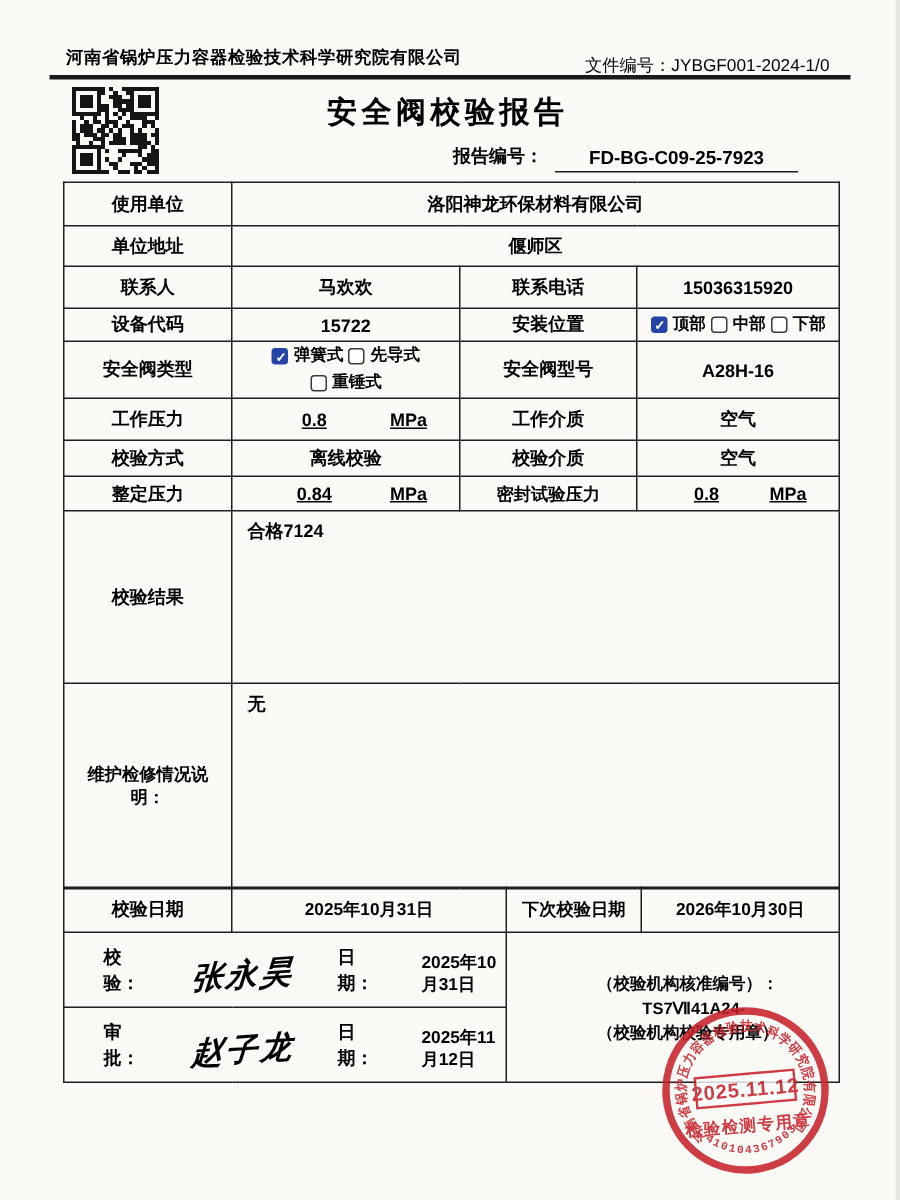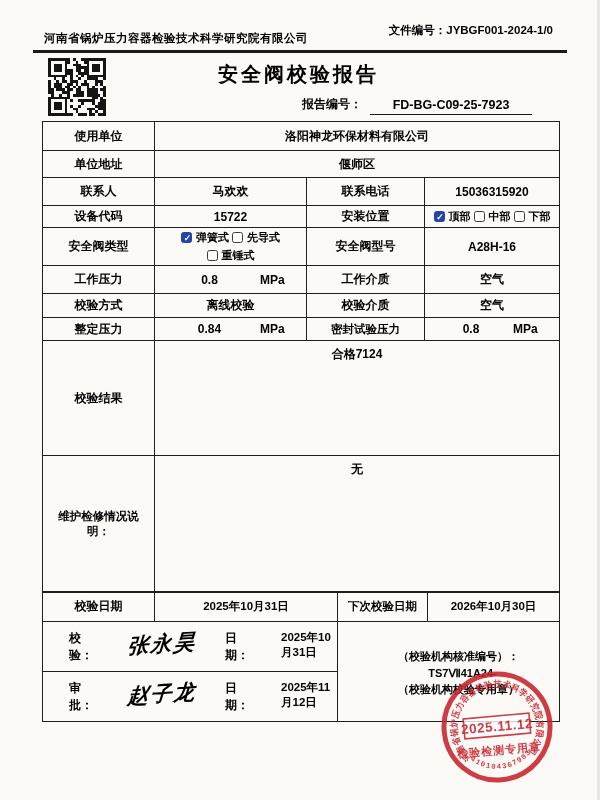--- a/index.html
+++ b/index.html
@@ -2,53 +2,53 @@
 <html><head>
 <meta charset="utf-8">
 <style>
   * { margin:0; padding:0; box-sizing:border-box; }
   html,body { width:600px; height:800px; }
   body { font-family:"Liberation Sans", sans-serif; background:#e8e6e2; }
   .paper { position:relative; width:597px; height:800px; background:#fbfaf7; color:#000000; overflow:hidden; }
 
   
   .hdr-company { position:absolute; left:44px; top:31px; font-size:11.5px; font-weight:bold; letter-spacing:0.5px; }
-  .hdr-doc { position:absolute; right:44px; top:23px; font-size:11.5px; font-weight:bold; }
+  .hdr-doc { position:absolute; right:44px; top:36px; font-size:11.5px; font-weight:normal; }
   .hdr-rule { position:absolute; left:33px; top:50px; width:534px; height:2.5px; background:#1a1a1a; }
 
   
   .qr { position:absolute; left:48px; top:58px; width:58px; height:58px; background:#fbfaf7; }
   .qr svg { width:100%; height:100%; shape-rendering:crispEdges; }
 
   .title { position:absolute; left:0; right:0; top:61px; text-align:center; font-size:20px; font-weight:bold; letter-spacing:3px; }
   .report-no-row { position:absolute; left:302px; top:96px; display:flex; align-items:flex-end; }
   .report-no-label { font-size:12px; font-weight:bold; padding-bottom:2px; }
   .report-no-value { width:162px; margin-left:8px; border-bottom:1.8px solid #1a1a1a; text-align:center; font-size:12.5px; font-weight:bold; padding-bottom:2px; }
 
   
   .tbl-wrap { position:absolute; left:42px; top:121px; width:517px; }
   table { border-collapse:collapse; table-layout:fixed; width:517px; }
   td { border:1.6px solid #1f1f1f; font-size:12px; font-weight:bold; text-align:center; vertical-align:middle; padding:2px 4px; overflow:hidden; }
   .t2 { margin-top:-1.6px; }
-  .vtop { vertical-align:top; text-align:center; padding:5px 10px;margin-top:18px; }
+  .vtop { vertical-align:top; text-align:left; padding:5px 10px;margin-top:18px; }
   .small { font-size:11.5px; }
 
-  .pcell { display:flex; align-items:center; }
+  .pcell { display:flex; align-items:center;text-decoration:underline; }
   .pv { flex:1; text-align:center; }
   .pu { width:42px; text-align:left; }
 
   
   .cbg { display:flex; align-items:center; justify-content:center; gap:3px; font-size:11px; flex-wrap:wrap; line-height:15px; }
   .cb { position:relative; display:inline-block; width:11px; height:11px; border:1.6px solid #3a3a3a; border-radius:2.5px; background:#fff; flex:none; }
   .cb.checked { background:#2544a8; border-color:#2544a8; }
   .cb.checked::after { content:"✓"; position:absolute; left:0; top:-1px; width:11px; text-align:center; font-size:9px; line-height:12px; color:#fff; font-weight:bold; }
   .cbi { display:flex; align-items:center; gap:4px; }
 
   
-  .sigrow { display:flex; align-items:flex-start; text-align:left; padding-left:22px;gap:18px; }
+  .sigrow { display:flex; align-items:flex-end; text-align:left; padding-left:22px;gap:18px; }
   .sigrow .lab { font-size:12px; }
   .sig { font-family:"Liberation Serif", serif; font-style:italic; font-weight:bold; font-size:21px; transform:rotate(-4deg) skewX(-8deg); margin:0 6px 0 12px; min-width:78px; text-align:center; letter-spacing:2px; }
   .sigdate { margin-left:14px; font-size:11.5px; }
 
   .orgcell { vertical-align:top; text-align:center; padding:26px 6px 0 26px; font-size:11px; line-height:16.5px; }
   .org-l2 { padding-left:8px; }
 
   
   .stamp { position:absolute; left:412px; top:642px; width:170px; height:170px; z-index:5; opacity:0.88; transform:rotate(-5deg); pointer-events:none; }
   .stamp .ring { fill:none; stroke:#c8232c; stroke-width:5; }

